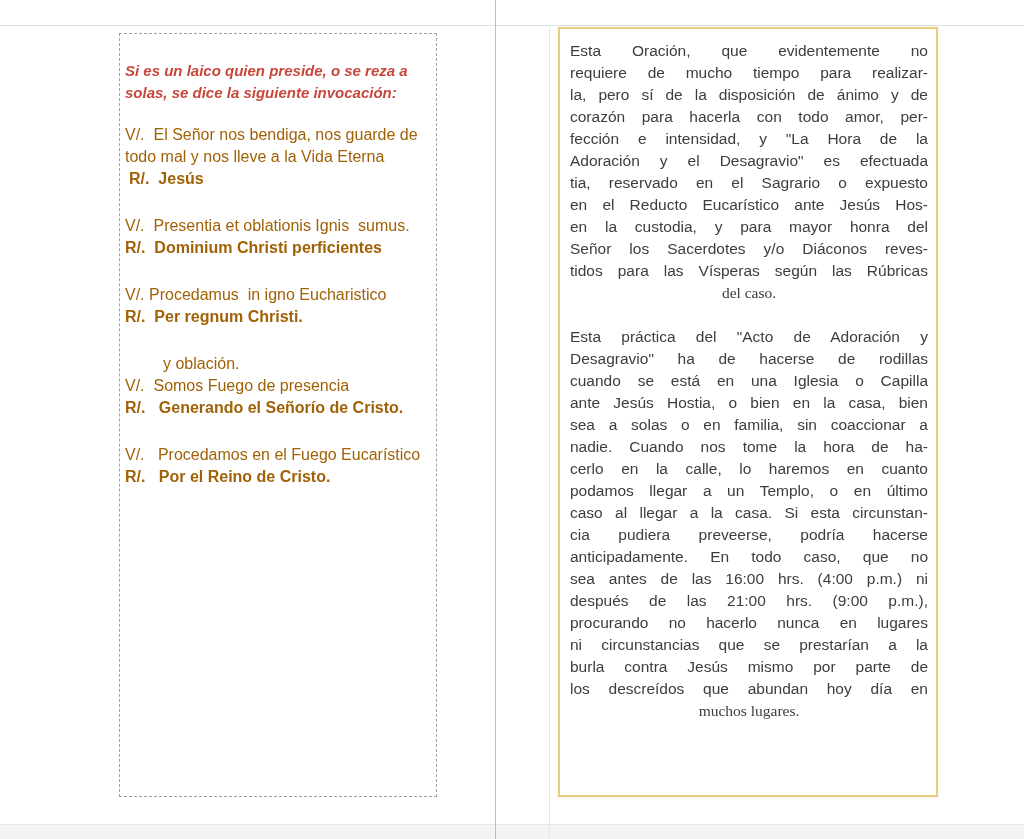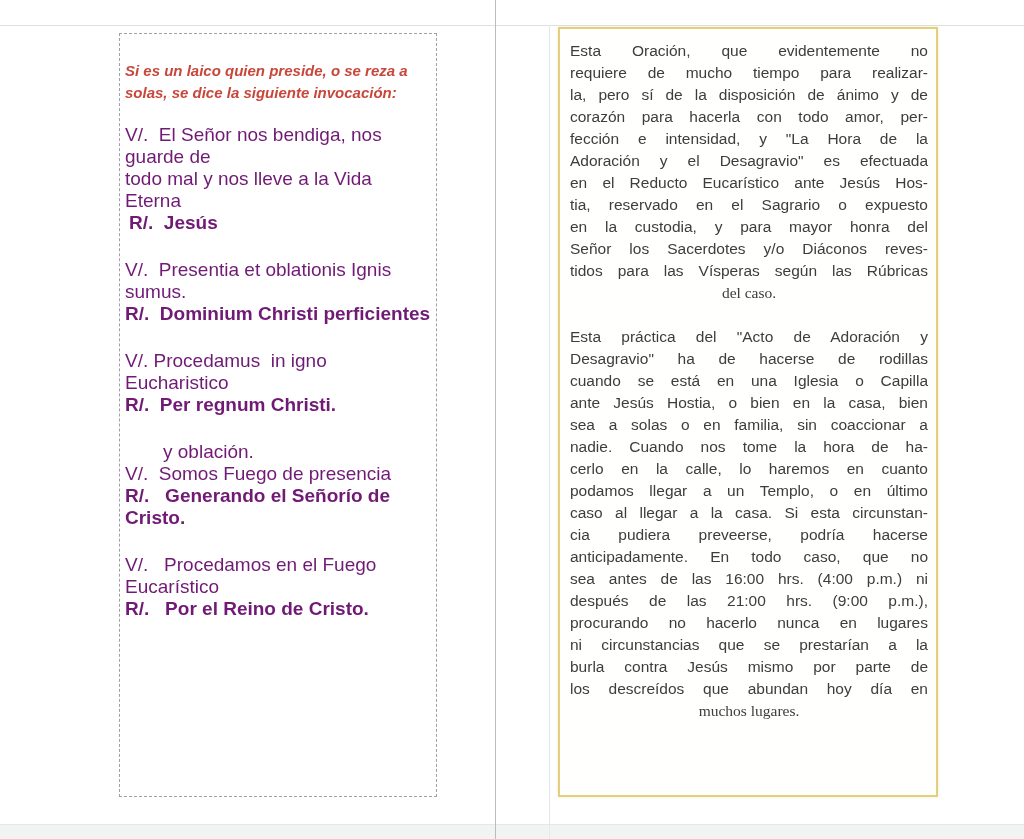--- a/index.html
+++ b/index.html
@@ -22,21 +22,21 @@
   
   .dashed-box {
     position: absolute; left: 119px; top: 33px; width: 318px; height: 764px;
     border: 1px dashed #9ba1a5; box-sizing: border-box;
     padding: 26px 4px 0 5px; background: #ffffff;
   }
   .note { color: #c9473a; font-style: italic; font-weight: bold;
           font-size: 15px; line-height: 22px; margin-bottom: 20px; }
   .note-line { white-space: pre-wrap; }
   .group { margin-bottom: 25px; }
-  .vr { font-size: 19px; line-height: 22px; white-space: pre-wrap; color: #701a75; }
+  .vr { font-size: 16px; line-height: 22px; white-space: pre-wrap; color: #a16207; }
   .r  { font-weight: bold; }
   .cont-indent { padding-left: 38px; }
   .r-indent { padding-left: 4px; }
 
   
   .gold-box {
     position: absolute; left: 558px; top: 27px; width: 380px; height: 770px;
     border: 2px solid #e5ce7d; box-sizing: border-box; background: #fffffe;
     padding: 11px 8px 0 10px;
     box-shadow: 0 0 2px rgba(229, 206, 125, 0.55);
@@ -94,22 +94,22 @@
 
   <div class="gold-box">
 
     <div class="para">
       <div class="pline jl">Esta Oración, que evidentemente no</div>
       <div class="pline jl">requiere de mucho tiempo para realizar-</div>
       <div class="pline jl">la, pero sí de la disposición de ánimo y de</div>
       <div class="pline jl">corazón para hacerla con todo amor, per-</div>
       <div class="pline jl">fección e intensidad, y "La Hora de la</div>
       <div class="pline jl">Adoración y el Desagravio" es efectuada</div>
+      <div class="pline jl">tia, reservado en el Sagrario o expuesto</div>
       <div class="pline jl">en el Reducto Eucarístico ante Jesús Hos-</div>
-      <div class="pline jl">tia, reservado en el Sagrario o expuesto</div>
       <div class="pline jl">en la custodia, y  para mayor honra del</div>
       <div class="pline jl">Señor los Sacerdotes y/o Diáconos reves-</div>
       <div class="pline jl">tidos para las Vísperas según las Rúbricas</div>
       <div class="pline ll">del caso.</div>
     </div>
 
     <div class="para">
       <div class="pline jl">Esta práctica del "Acto de Adoración y</div>
       <div class="pline jl">Desagravio" ha de hacerse de rodillas</div>
       <div class="pline jl">cuando se está en una Iglesia o Capilla</div>

